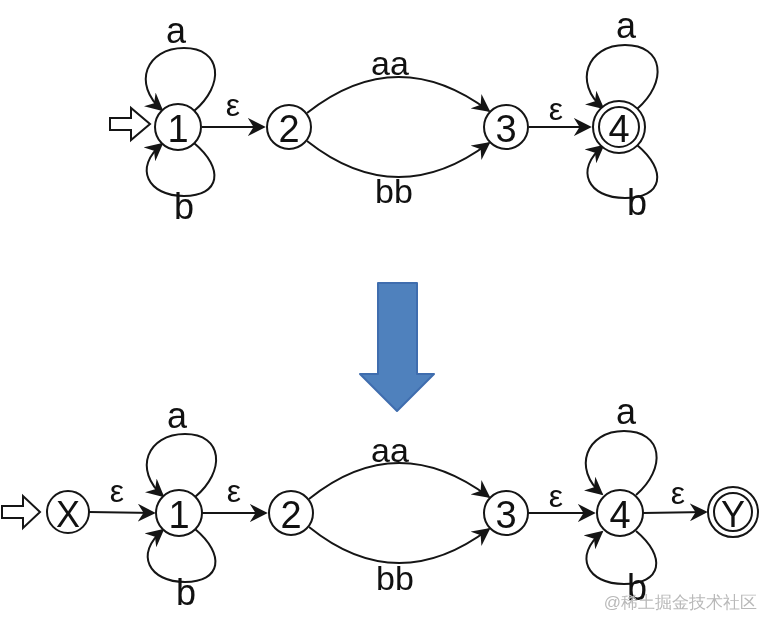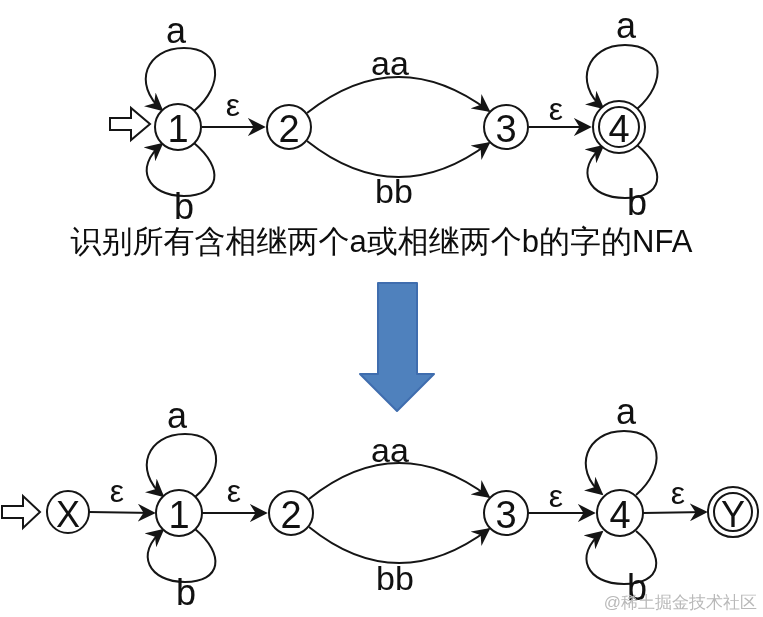--- a/index.html
+++ b/index.html
@@ -123,17 +123,16 @@
       <text class="lbl eps-lbl" x="234" y="491">ε</text>
       <text class="lbl pair-lbl" x="390" y="450">aa</text>
       <text class="lbl pair-lbl" x="395" y="578">bb</text>
       <text class="lbl eps-lbl" x="556" y="496">ε</text>
       <text class="lbl loop-lbl" x="626" y="411">a</text>
       <text class="lbl loop-lbl" x="637" y="587">b</text>
       <text class="lbl eps-lbl" x="678" y="493">ε</text>
     </g>
   </svg>
 
-  <div class="caption">识别所有含相继两个a或相继两个b的字的NFA</div>
 
   <div class="watermark">@稀土掘金技术社区</div>
 
 </div>
 
 </body></html>

